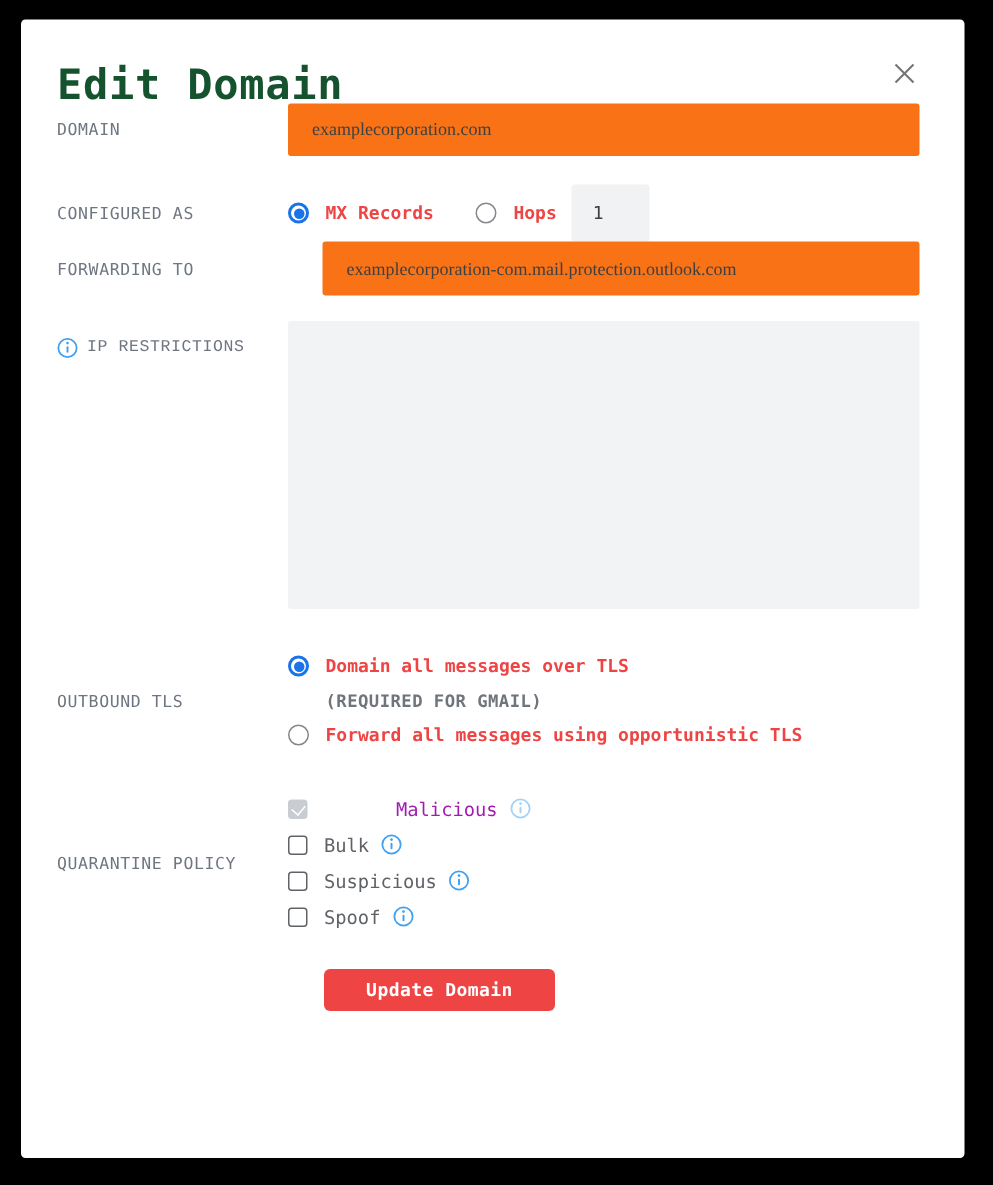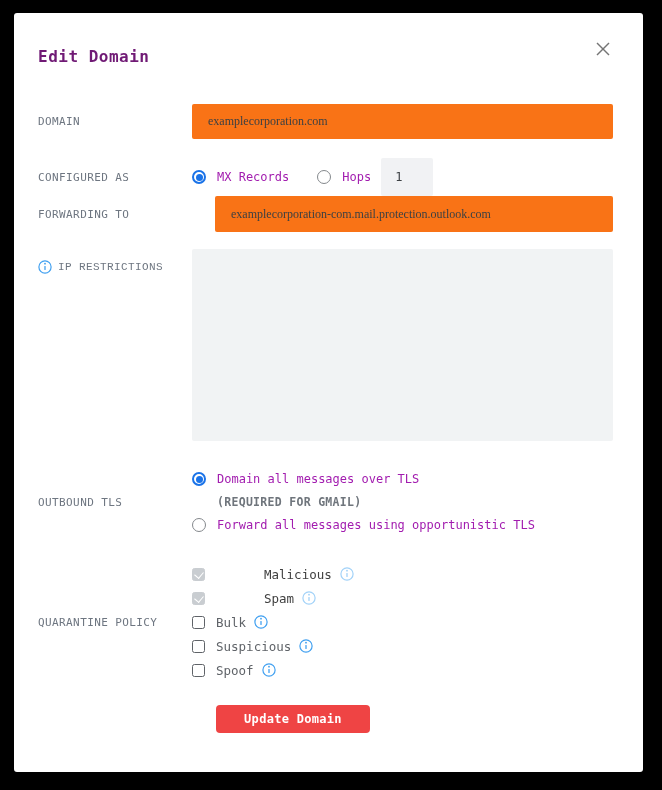--- a/index.html
+++ b/index.html
@@ -11,21 +11,21 @@
     overflow:hidden;
     font-family:"DejaVu Sans Mono","Liberation Mono",monospace;
   }
   .modal {
     position:absolute; left:14px; top:13px;
     width:629px; height:759px;
     background:#fff; border-radius:3px;
     padding:32px 30px 0 24px;
   }
   .modal-title {
-    font-size:16px; font-weight:bold; color:#701a75;
+    font-size:28px; font-weight:bold; color:#14532d;
     letter-spacing:0.5px; line-height:24px; margin:0;
   }
   .close-btn {
     position:absolute; top:26px; right:30px;
     width:20px; height:20px; cursor:pointer;
     display:flex; align-items:center; justify-content:center;
     color:#757575;
   }
   .row { display:flex; align-items:center; }
   .label-col {
@@ -33,21 +33,21 @@
     font-size:11px; color:#6e7681; letter-spacing:0.4px;
     display:flex; align-items:center; gap:6px;
   }
   .control-col { flex:1; }
   .text-input {
     width:100%; height:36px; border:none; outline:none;
     background:#f97316; border-radius:2px;
     padding:0 16px; font-size:12px; color:#3c4043;
     font-family:Liberation Serif, serif;
   }
-  .row-domain { margin-top:35px; height:35px; }
+  .row-domain { height:35px; }
   .row-domain .text-input { height:35px; }
   .row-configured { margin-top:19px; height:38px;justify-content:center; }
   .row-forwarding { margin-top:0; height:36px;gap:23px; }
   .row-ip { margin-top:17px; align-items:flex-start;font-family:Liberation Mono, monospace; }
   .row-ip .label-col { padding-top:11px; }
   .ip-textarea {
     width:100%; height:192px; border:none; outline:none; resize:none;
     background:#f1f3f4; border-radius:2px;
     padding:10px 14px; font-size:12px; color:#3c4043;
     font-family:inherit;
@@ -60,21 +60,21 @@
     width:14px; height:14px; flex:0 0 14px;
     border:1.5px solid #84888c; border-radius:50%;
     background:#fff; position:relative; cursor:pointer;
   }
   .radio.selected { border-color:#1a73e8; border-width:2px; }
   .radio.selected::after {
     content:""; position:absolute; left:50%; top:50%;
     width:7px; height:7px; margin:-3.5px 0 0 -3.5px;
     background:#1a73e8; border-radius:50%;
   }
-  .radio-label { margin-left:11px; font-size:12px; color:#a21caf; }
+  .radio-label { margin-left:11px; font-size:12px; color:#ef4444;font-weight:bold; }
   .hops-input {
     width:52px; height:38px; border:none; outline:none;
     background:#f1f2f4; border-radius:2px; margin-left:10px;
     padding:0 0 0 14px; font-size:12px; color:#3c4043;
     font-family:inherit;
   }
   .tls-line { display:flex; align-items:center; height:24px; cursor:pointer; }
   .tls-note {
     margin-left:25px; height:22px; line-height:22px;
     font-size:11.5px; font-weight:bold; color:#6f757c; letter-spacing:0.3px;
@@ -88,21 +88,21 @@
   .chk-item.disabled .checkbox {
     border-color:#c9cdd1; background:#c9cdd1;
   }
   .checkbox.checked::after {
     content:""; position:absolute; left:2.5px; top:1px;
     width:5px; height:7px;
     border:solid #fff; border-width:0 1.8px 1.8px 0;
     transform:rotate(40deg);
   }
   .chk-label { margin-left:11px; font-size:12.5px; color:#5f6368; }
-  .chk-item.disabled .chk-label { color:#404040;padding-left:48px; }
+  .chk-item.disabled .chk-label { color:#a21caf;padding-left:48px; }
   .info-icon { color:#41a0f0; margin-left:8px; display:inline-flex; flex:0 0 auto; }
   .chk-item.disabled .info-icon { color:#a2d2f8; }
   .label-col .info-icon { margin-left:0; }
   .update-btn {
     margin-top:23px; margin-left:0;
     width:154px; height:28px; border:none; border-radius:4px;
     background:#ef4444; color:#fff;
     font-size:12px; font-weight:bold; font-family:inherit;
     letter-spacing:0.3px; cursor:pointer;
   }
@@ -193,31 +193,20 @@
         <span class="chk-label">Malicious</span>
         <span class="info-icon">
           <svg width="14" height="14" viewBox="0 0 14 14">
             <circle cx="7" cy="7" r="6.1" fill="none" stroke="currentColor" stroke-width="1.2"></circle>
             <rect x="6.35" y="5.9" width="1.3" height="4.2" rx="0.65" fill="currentColor"></rect>
             <circle cx="7" cy="3.7" r="0.9" fill="currentColor"></circle>
           </svg>
         </span>
       </div>
 
-      <div class="chk-item disabled">
-        <span class="checkbox checked"></span>
-        <span class="chk-label">Spam</span>
-        <span class="info-icon">
-          <svg width="14" height="14" viewBox="0 0 14 14">
-            <circle cx="7" cy="7" r="6.1" fill="none" stroke="currentColor" stroke-width="1.2"></circle>
-            <rect x="6.35" y="5.9" width="1.3" height="4.2" rx="0.65" fill="currentColor"></rect>
-            <circle cx="7" cy="3.7" r="0.9" fill="currentColor"></circle>
-          </svg>
-        </span>
-      </div>
 
       <div class="chk-item">
         <span class="checkbox"></span>
         <span class="chk-label">Bulk</span>
         <span class="info-icon">
           <svg width="14" height="14" viewBox="0 0 14 14">
             <circle cx="7" cy="7" r="6.1" fill="none" stroke="currentColor" stroke-width="1.2"></circle>
             <rect x="6.35" y="5.9" width="1.3" height="4.2" rx="0.65" fill="currentColor"></rect>
             <circle cx="7" cy="3.7" r="0.9" fill="currentColor"></circle>
           </svg>

